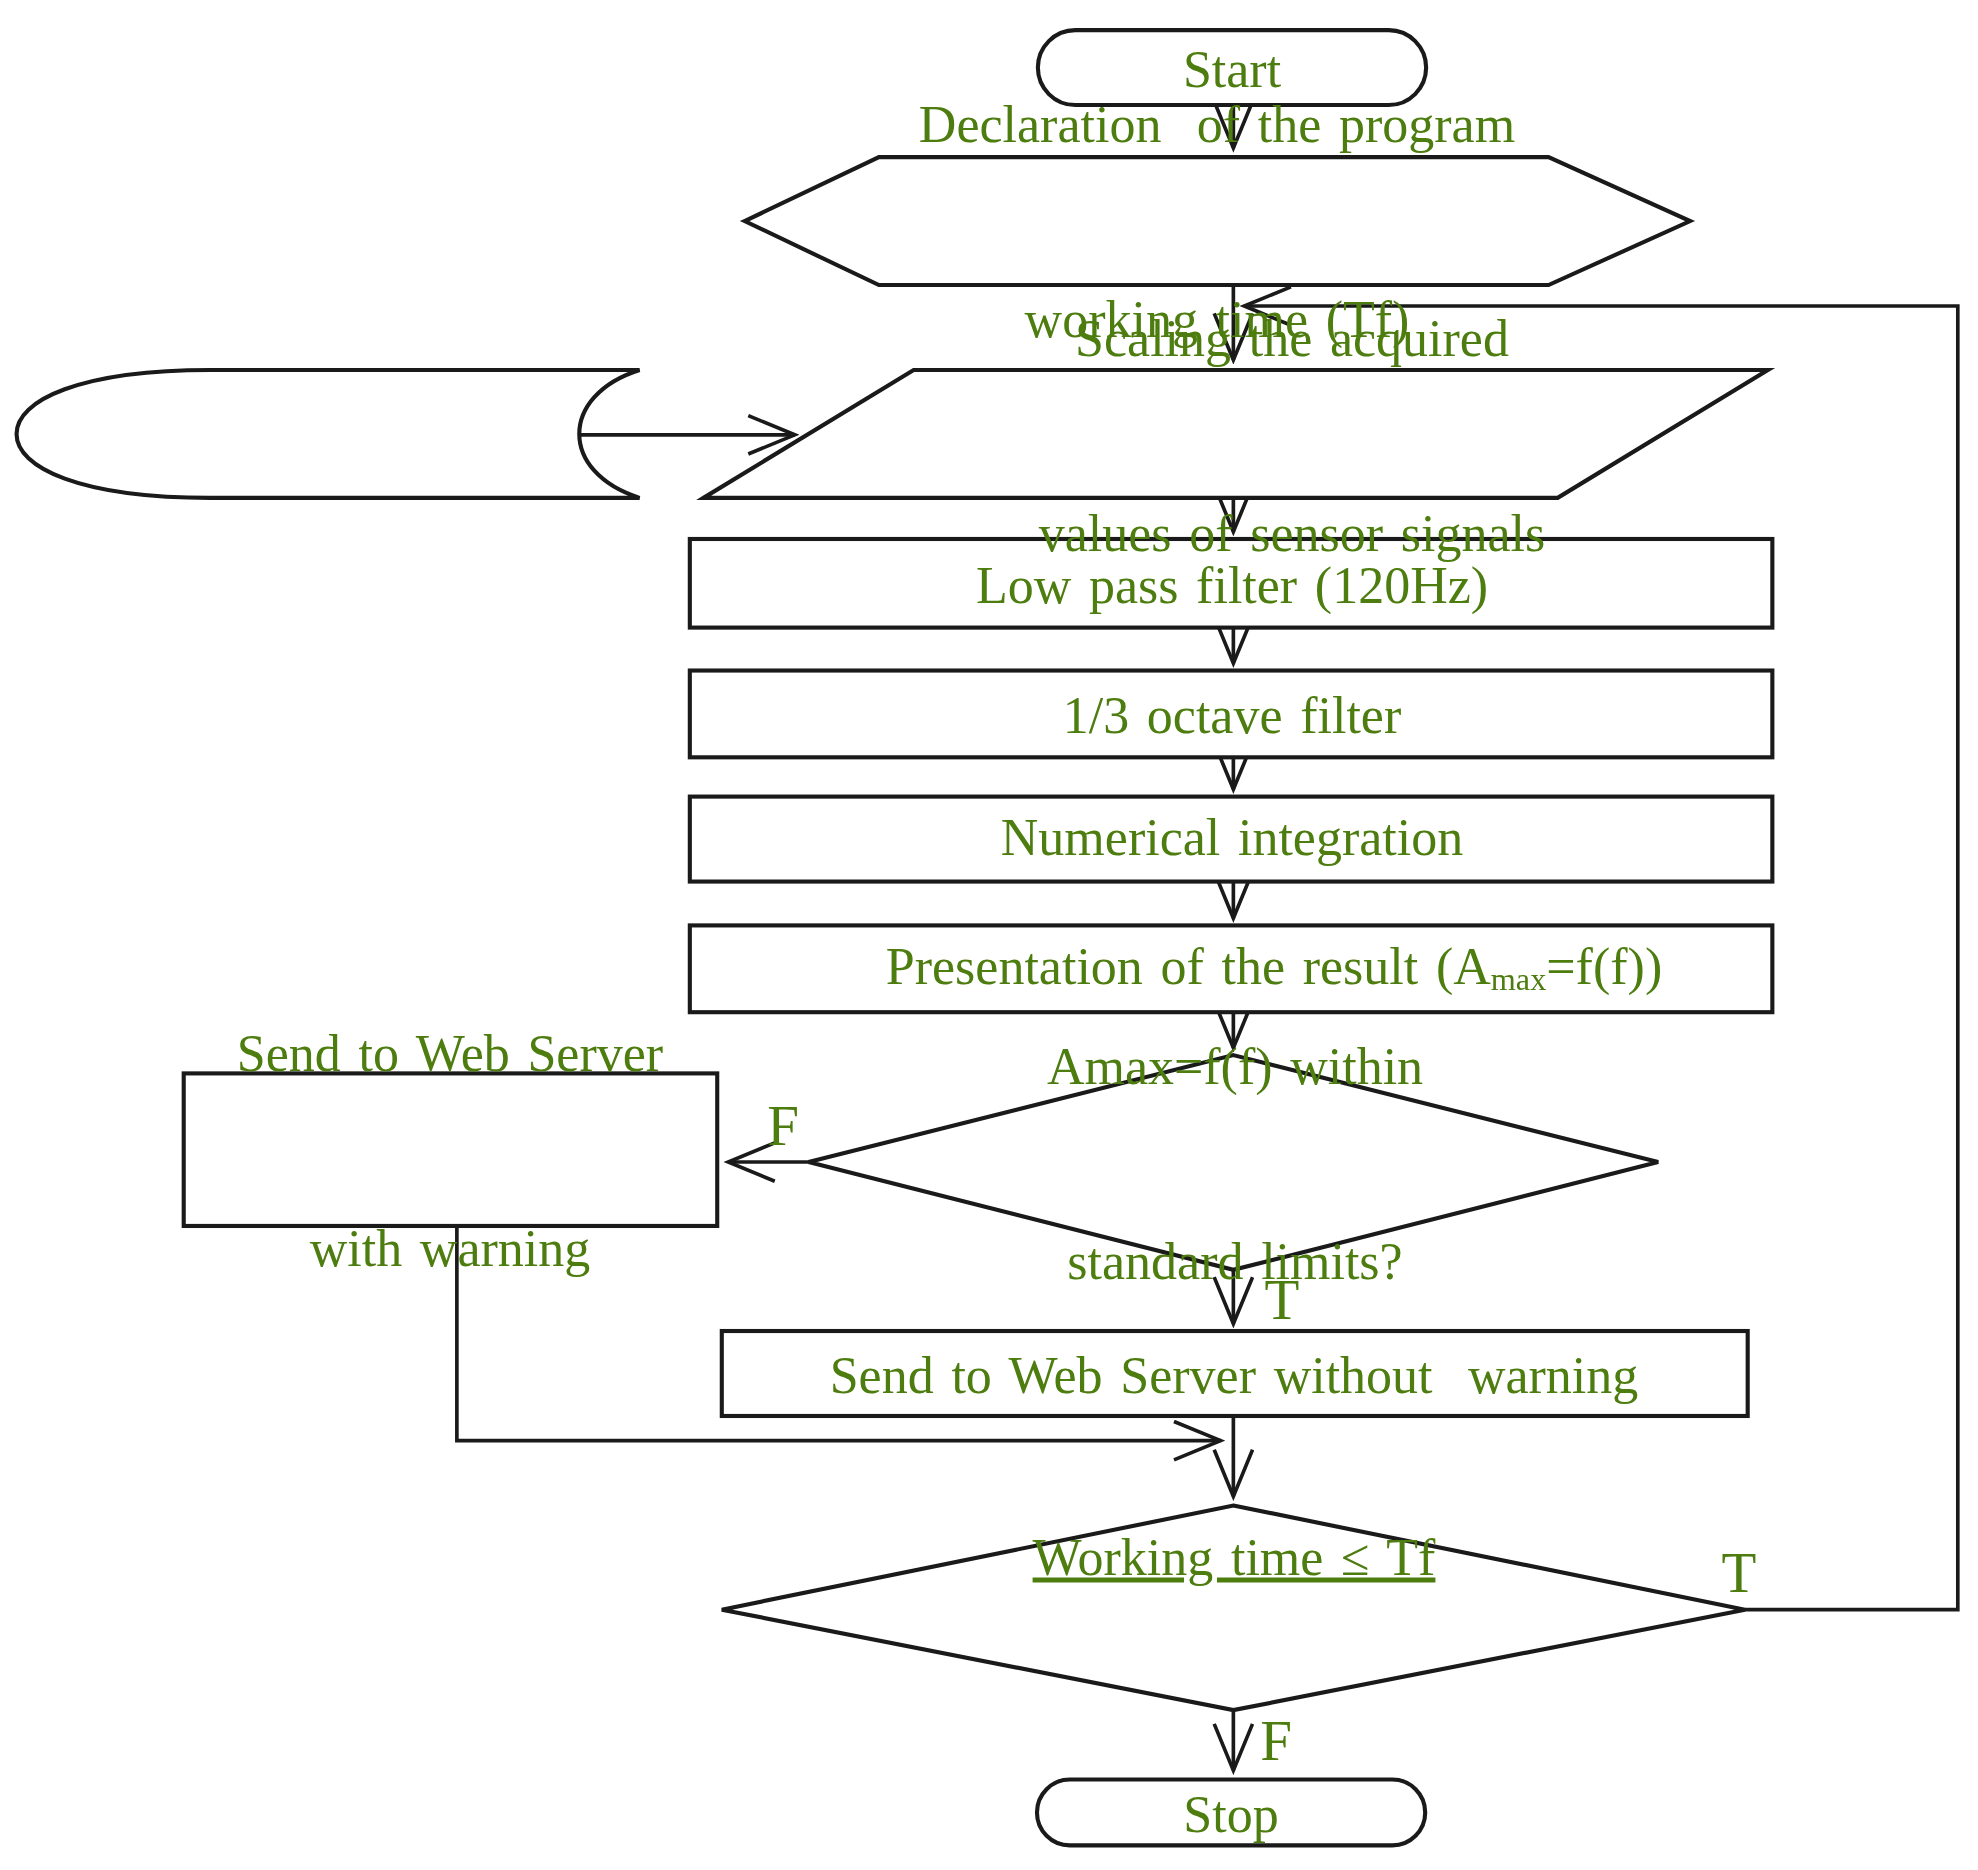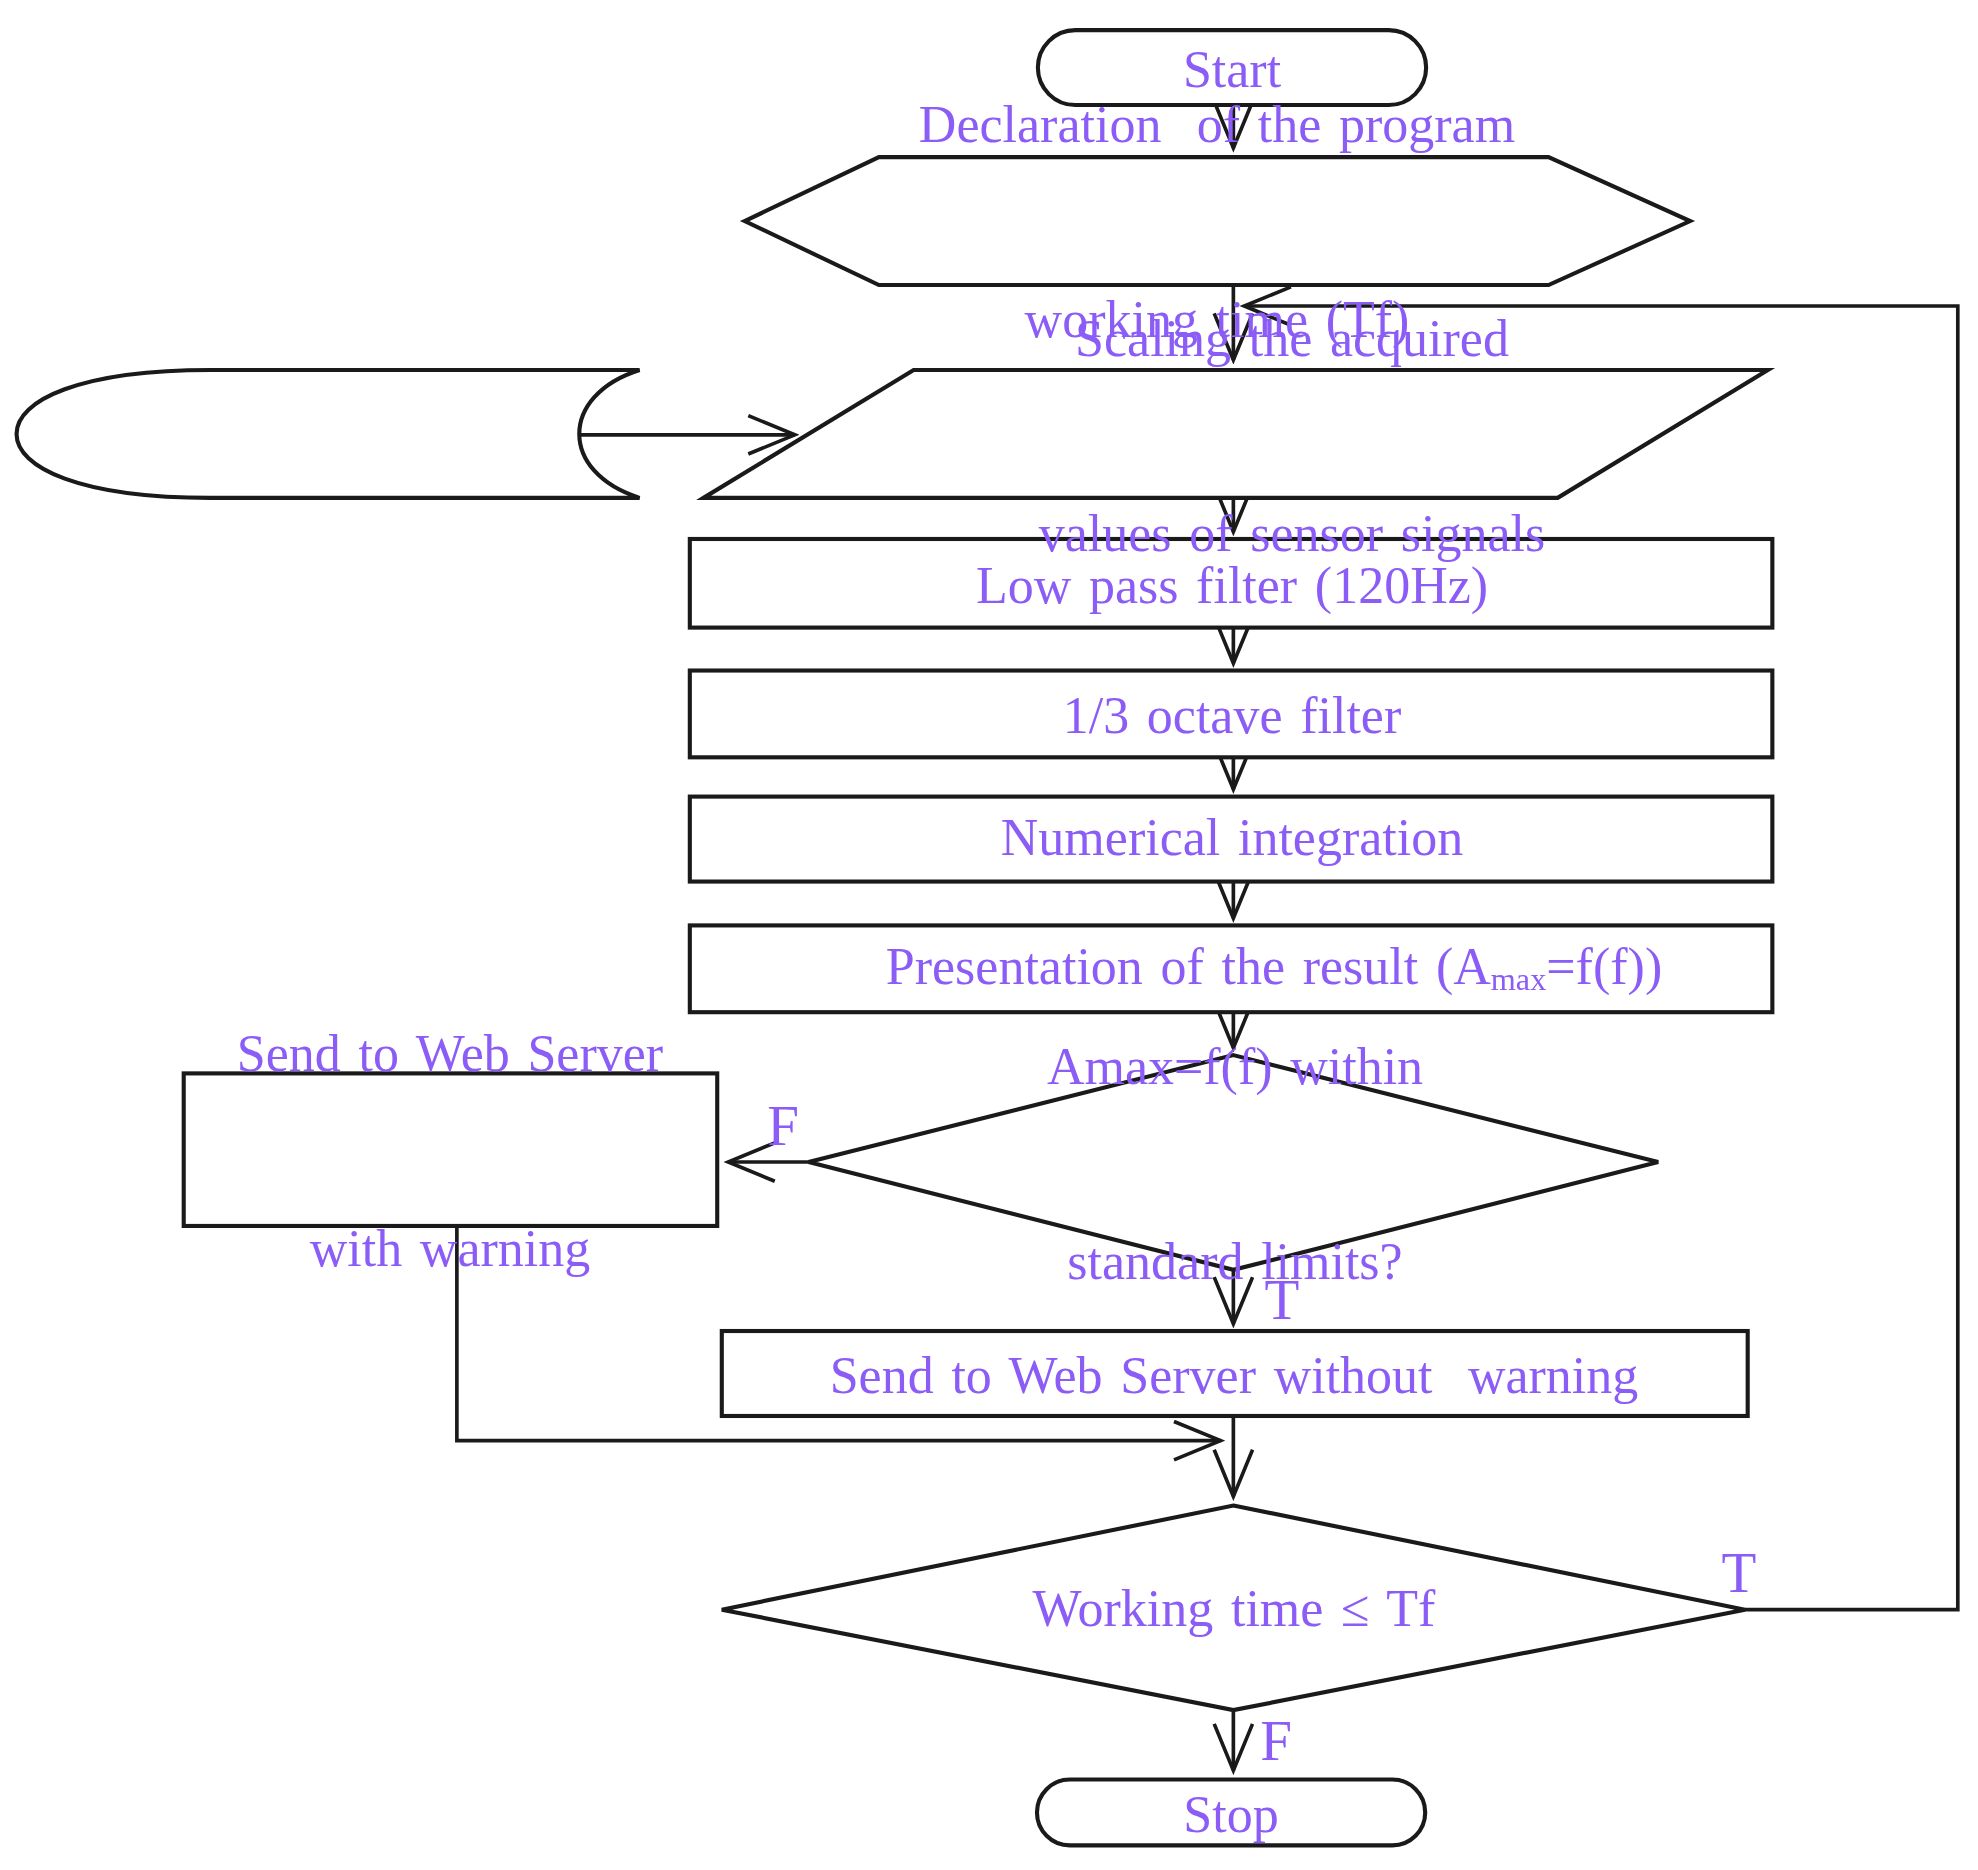--- a/index.html
+++ b/index.html
@@ -11,21 +11,21 @@
     font-family: "Liberation Serif", "DejaVu Serif", serif;
   }
   #flow-svg { position: absolute; left: 0; top: 0; }
   .shape { fill: #ffffff; stroke: #1a1a1a; stroke-width: 4.5; }
   .edge  { fill: none;    stroke: #1a1a1a; stroke-width: 4; }
   .lbl {
     position: absolute;
     transform: translate(-50%, -50%);
     font-size: 52px;
     line-height: 65px;
-    color: #8b5cf6;
+    color: #4d7c0f;
     text-align: center;
     white-space: pre;
     word-spacing: 0.09em;
   }
   .edge-lbl { font-size: 57px; line-height: 57px; word-spacing: 0; }
   .sb {
     font-size: 0.62em;
     vertical-align: baseline;
     position: relative;
     top: 0.2em;
@@ -101,21 +101,21 @@
     <div>standard limits?</div>
   </div>
 
   <div class="lbl" style="left:450px; top:1151px;">
     <div>Send to Web Server</div>
     <div>with warning</div>
   </div>
 
   <div class="lbl" style="left:1234px; top:1375px;">Send to Web Server without  warning</div>
 
-  <div class="lbl" style="left:1234px; top:1608px;">Working time ≤ Tf</div>
+  <div class="lbl" style="left:1234px; top:1557px;text-decoration:underline;">Working time ≤ Tf</div>
 
   <div class="lbl" style="left:1231px; top:1814px;">Stop</div>
 
   <div class="lbl edge-lbl" style="left:783px; top:1125px;">F</div>
   <div class="lbl edge-lbl" style="left:1282px; top:1299px;">T</div>
   <div class="lbl edge-lbl" style="left:1739px; top:1572px;">T</div>
   <div class="lbl edge-lbl" style="left:1276px; top:1740px;">F</div>
 
 </div>
 

